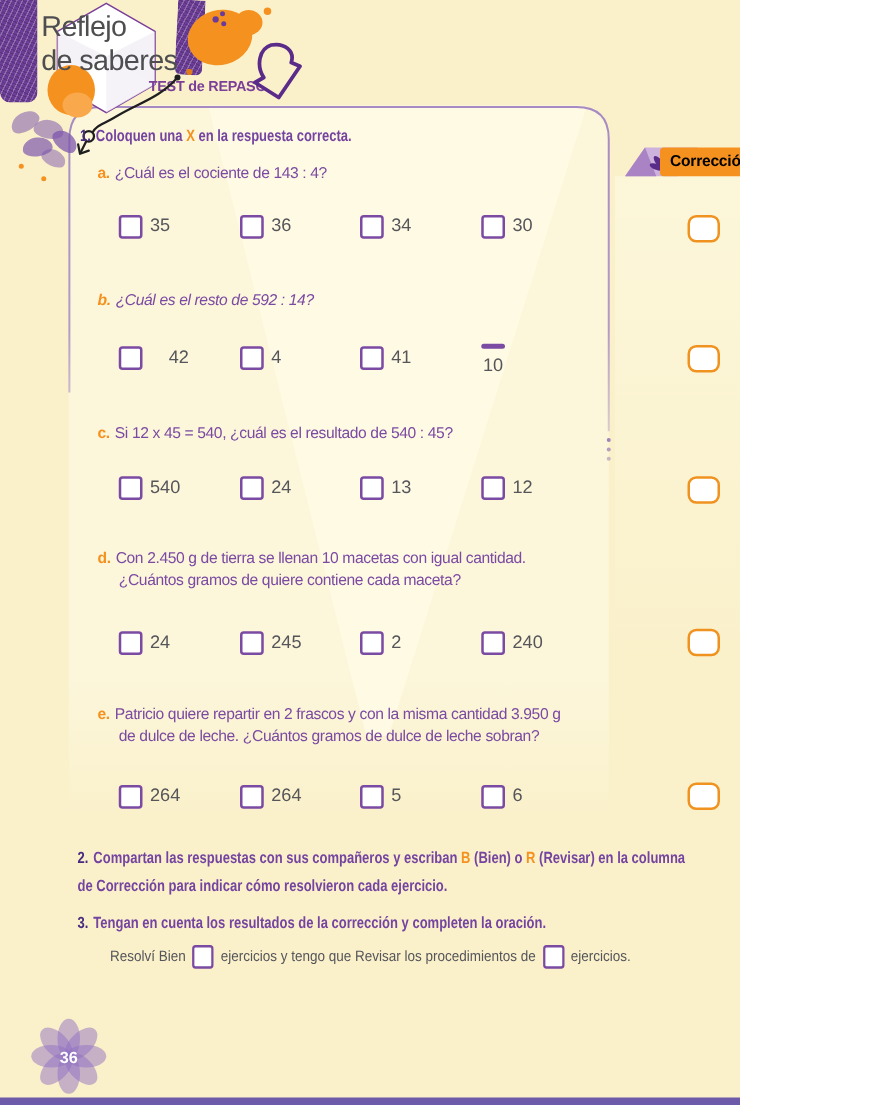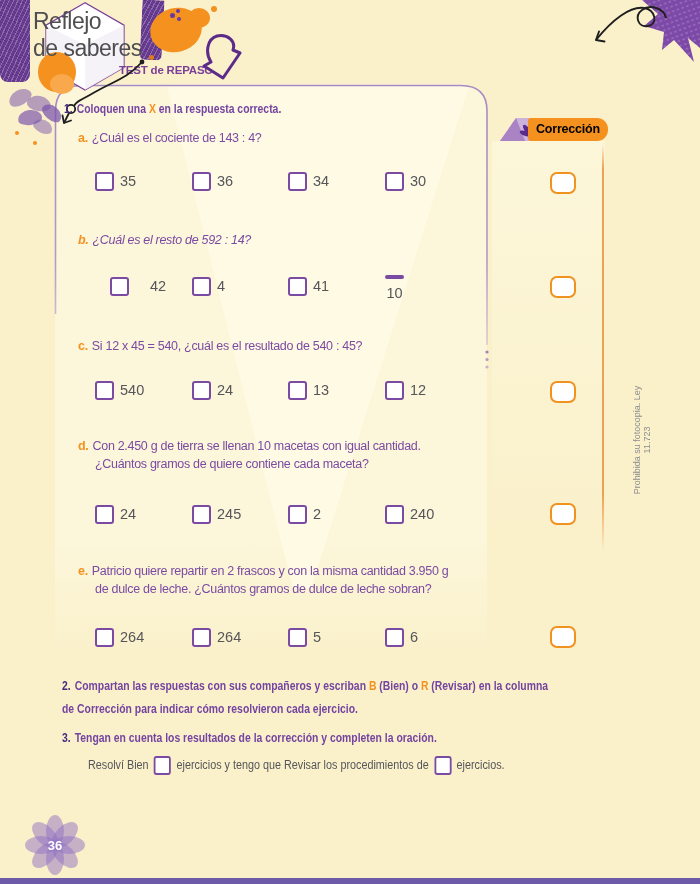--- a/index.html
+++ b/index.html
@@ -1,17 +1,17 @@
 <!DOCTYPE html>
 <html><head>
 <meta charset="utf-8">
 <style>
   html,body{margin:0;padding:0;}
   .page{
-    position:relative; width:700px; height:884px; overflow:hidden;
+    position:relative; width:592px; height:884px; overflow:hidden;
     background:#FAF1CB;
     font-family:"Liberation Sans", sans-serif;
   }
   .abs{position:absolute;}
 
   
   .panel-bg{
     left:55px; top:84px; width:432px; height:580px;
     border-radius:26px 26px 0 0;
     background:linear-gradient(180deg,#FCF6DB 0%,#FCF6DB 78%,rgba(252,246,219,0) 98%);
@@ -203,21 +203,21 @@
     <div class="opt" style="left:385px;">
         <span class="checkbox"></span>
         <span class="optlabel">30</span>
       </div>
   </div>
 
   <div class="abs qline" style="left:78px; top:232px;font-style:italic;">
     <span class="qletter">b.</span><span>¿Cuál es el resto de 592 : 14?</span>
   </div>
   <div class="abs optrow" style="top:275px;">
-    <div class="opt" style="left:110px;gap:21px;">
+    <div class="opt" style="left:95px;gap:21px;">
         <span class="checkbox"></span>
         <span class="optlabel">42</span>
       </div>
     <div class="opt" style="left:192px;">
         <span class="checkbox"></span>
         <span class="optlabel">4</span>
       </div>
     <div class="opt" style="left:288px;">
         <span class="checkbox"></span>
         <span class="optlabel">41</span>

